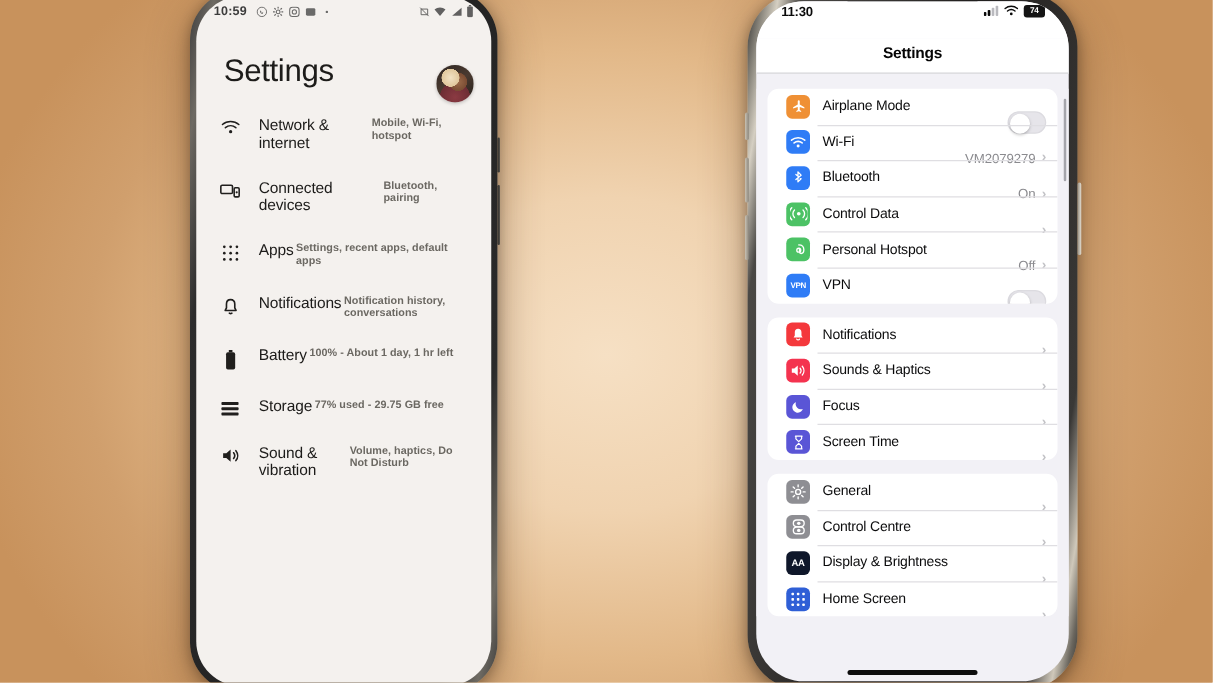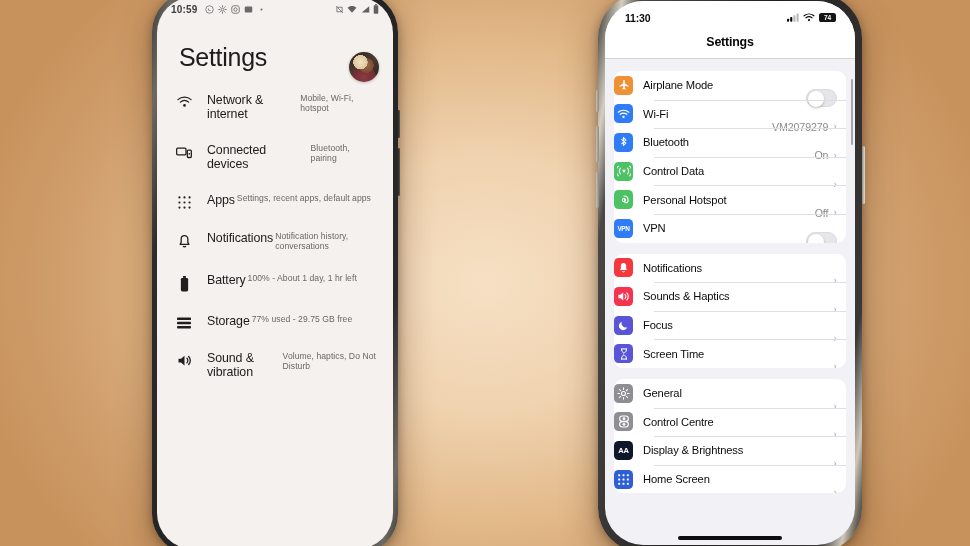--- a/index.html
+++ b/index.html
@@ -52,21 +52,21 @@
     margin:16px 14px 0 14px; height:33px; border-radius:17px; background:#fff;
     display:flex; align-items:center; padding:0 14px; gap:9px;
     box-shadow:0 1px 2px rgba(0,0,0,.03);
   }
   .a-search-ph { font-size:11.5px; color:#5d5b57; }
   .a-list { margin-top:10px; }
   .a-row { display:flex; align-items:flex-start; padding:11px 16px 11px 18px; gap:14px; }
   .a-row .a-ic { width:18px; flex:0 0 18px; display:flex; align-items:center; justify-content:center; padding-top:3px; }
   .a-row .a-tx { display:flex; flex-direction:row; gap:2px; }
   .a-row .a-t { font-size:12.4px; color:#1c1b19; letter-spacing:-.1px; }
-  .a-row .a-s { font-size:8.6px; color:#6b6862; letter-spacing:.05px; }
+  .a-row .a-s { font-size:8.6px; color:#6b6862; letter-spacing:.05px;font-weight:bold; }
 
   
   .iphone {
     position:absolute; left:598px; top:-6px; width:264px; height:558px;
     border-radius:44px;
     background:linear-gradient(100deg,#2a2a2a 0%,#8e8a80 4%,#d5cfc2 7%,#4a4845 12%,#211f1e 50%,#3a3836 88%,#cfc8ba 94%,#6a665e 97%,#2b2a28 100%);
     box-shadow:0 12px 36px rgba(80,45,15,0.45), 0 2px 10px rgba(0,0,0,0.32);
   }
   .iphone-screen {
     position:absolute; left:7px; top:7px; right:7px; bottom:7px;
@@ -75,40 +75,40 @@
   .i-notch {
     position:absolute; left:50%; transform:translateX(-50%); top:0;
     width:104px; height:26px; background:#1a1a1c;
     border-bottom-left-radius:15px; border-bottom-right-radius:15px; z-index:6;
     display:flex; align-items:center; justify-content:center; gap:9px;
   }
   .i-speaker { width:34px; height:5px; border-radius:3px; background:#070708; }
   .i-cam { width:7px; height:7px; border-radius:50%;
            background:radial-gradient(circle at 40% 35%, #2f4a66 0%, #15202c 70%); }
   .i-statusbar {
-    position:relative; height:30px; display:flex; align-items:center;
+    position:relative; height:30px; display:flex; align-items:flex-start;
     padding:0 19px 0 20px; font-size:10.5px; color:#0a0a0a; z-index:7;
     background:#fff;
   }
   .i-time { font-weight:700; letter-spacing:-.2px; margin-top:3px; }
   .i-sb-right { margin-left:auto; display:flex; align-items:center; gap:4px; margin-top:3px; }
   .i-batt {
     min-width:17px; height:9.5px; border-radius:2.6px; background:#141414; color:#fff;
     font-size:6.6px; font-weight:700; display:flex; align-items:center; justify-content:center;
     letter-spacing:-.1px; padding:0 1.5px;
   }
   .i-navbar {
     background:#fff; text-align:center; padding:4px 0 9px;
     font-size:12.4px; font-weight:700; color:#050505; letter-spacing:-.2px;
     border-bottom:.5px solid #d4d3d8;
   }
   .i-content { background:#f2f1f6; }
   .i-group { background:#fff; margin:11px 9px 0 9px; border-radius:9px; overflow:hidden; }
   .i-group.first { margin-top:12px; }
-  .i-row { display:flex; align-items:center; height:28.6px; padding-left:0; position:relative; }
+  .i-row { display:flex; align-items:center; height:28.6px; padding-left:15px; position:relative; }
   .i-row + .i-row::before {
     content:""; position:absolute; left:40px; right:0; top:0; height:.5px; background:#dfdee2;
   }
   .i-icon {
     width:19px; height:19px; border-radius:4.6px; flex:0 0 19px;
     display:flex; align-items:center; justify-content:center; color:#fff;
     font-size:9px; font-weight:700;
   }
   .i-label { margin-left:10px; font-size:11.2px; color:#0b0b0c; letter-spacing:-.15px; }
   .i-right { margin-left:auto; display:flex; align-items:center; gap:5px; padding-right:9px;margin-top:26px; }

